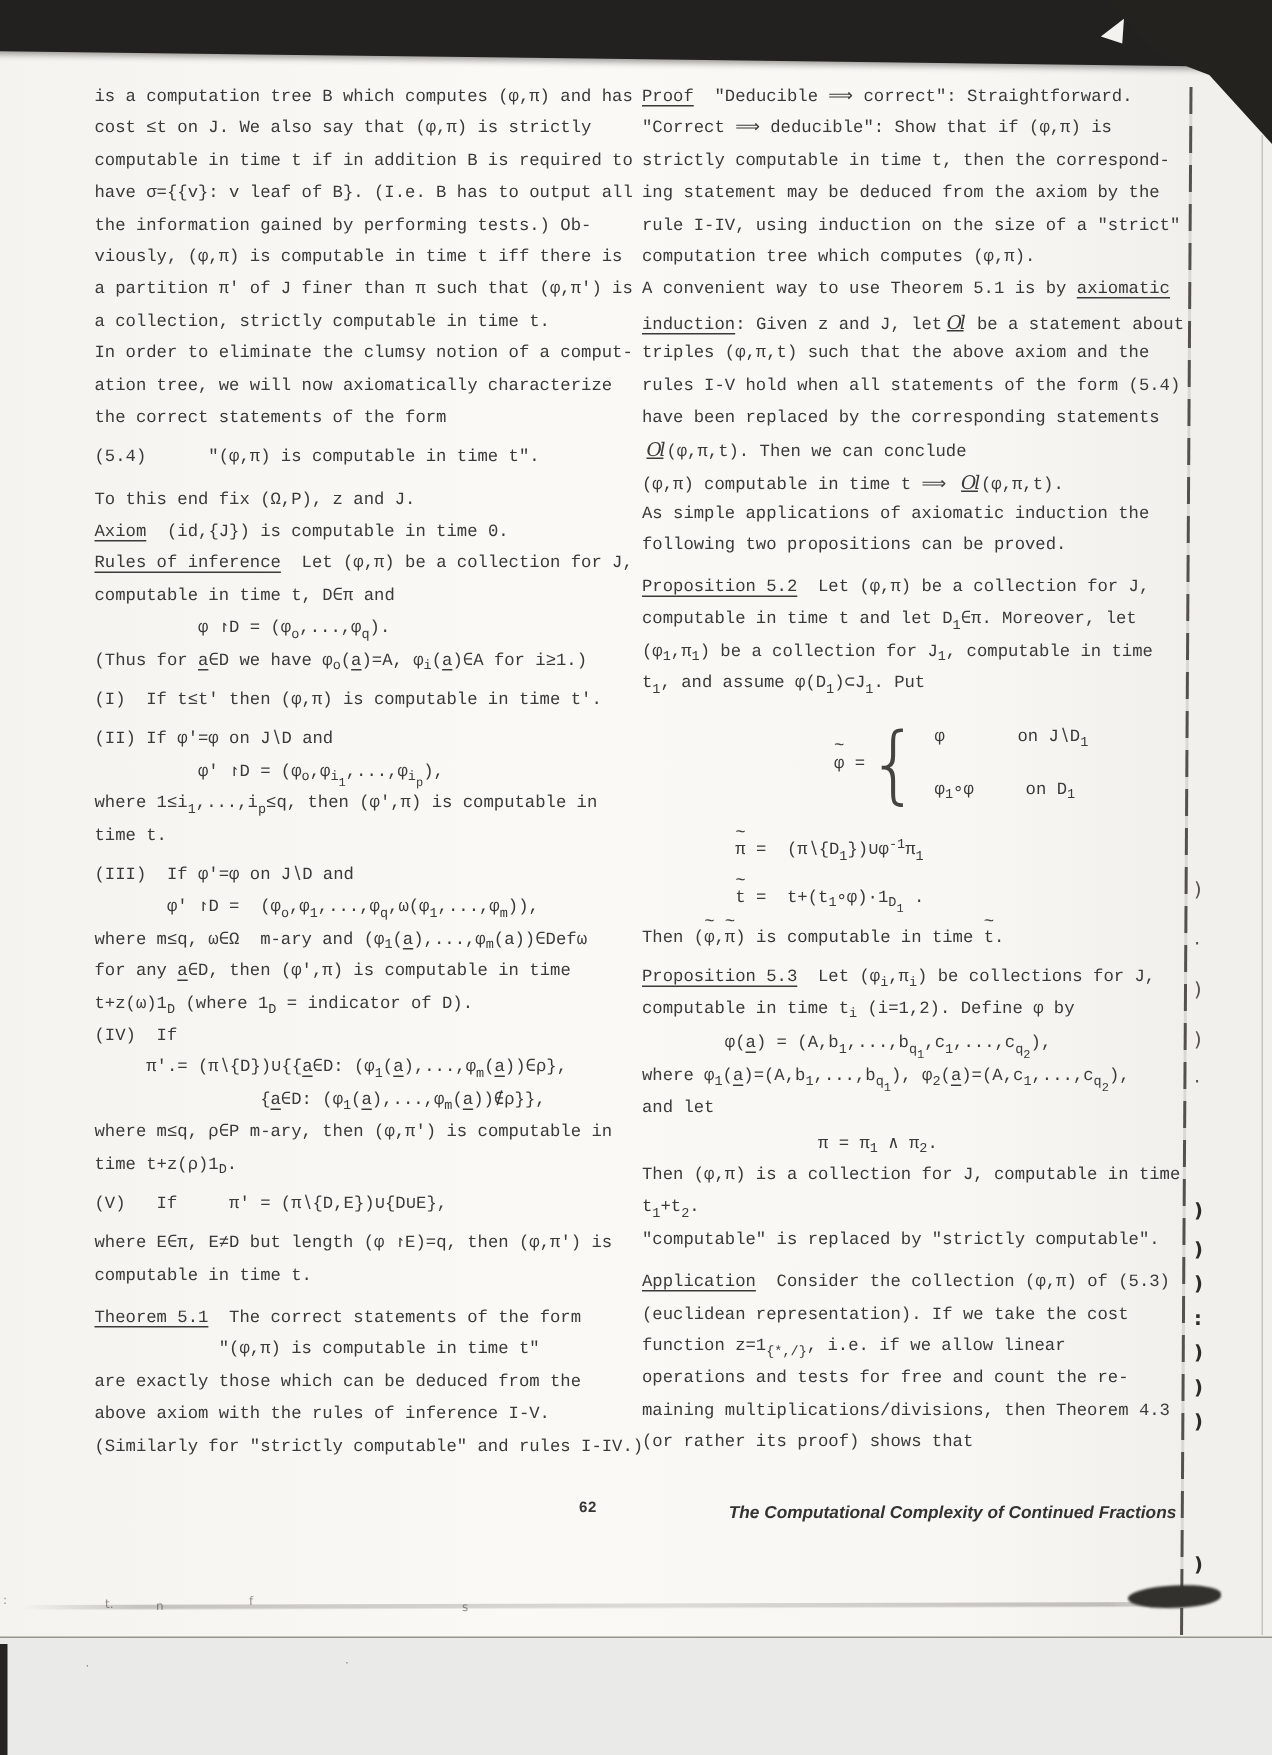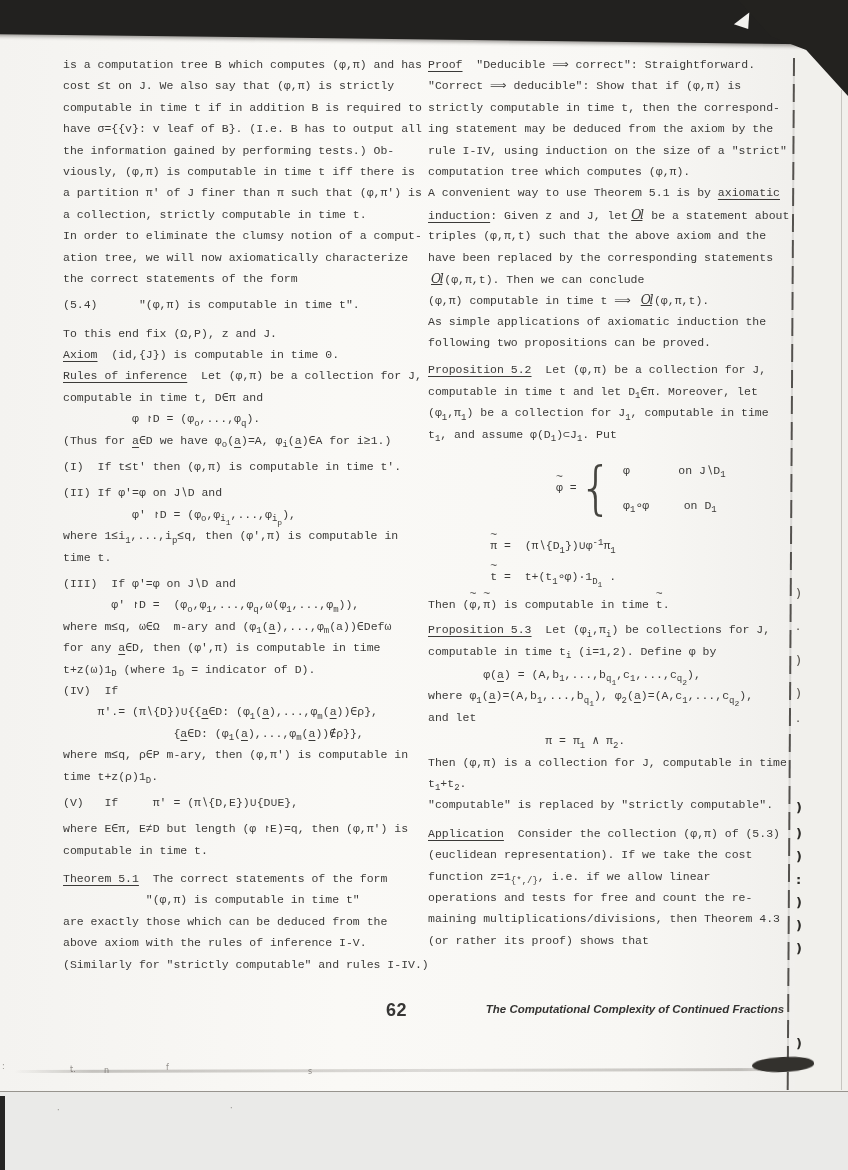--- a/index.html
+++ b/index.html
@@ -18,21 +18,21 @@
   .scr{font-family:"DejaVu Serif",serif;font-style:italic;letter-spacing:-1.5px;padding:0 2px 0 3px;font-size:12.5px;text-decoration:underline;}
   .tl{position:relative;display:inline-block;}
   .tlm{position:absolute;top:-0.55em;left:0;width:100%;text-align:center;line-height:1;font-size:1em;}
   .cases{display:flex;align-items:center;margin-left:128px;height:78px;}
   .cases .lhs{margin-right:2px;}
   .cases .brace{font-family:"DejaVu Sans",sans-serif;font-size:54px;font-weight:100;margin-right:10px;transform:scaleY(1.05);color:#45443f;}
   .cases .rows{display:flex;flex-direction:column;gap:13px;justify-content:center;}
   .cases .rows .ln{height:22px;}
   
   .footer-num{position:absolute;left:386px;top:1000px;font-family:"Liberation Sans",sans-serif;
-    font-weight:bold;font-size:18px;color:#373635;letter-spacing:.5px;}
+    font-weight:bold;font-size:10px;color:#373635;letter-spacing:.5px;}
   .footer-title{position:absolute;left:455px;top:1003px;width:360px;text-align:center;
     font-family:"Liberation Sans",sans-serif;font-style:italic;font-weight:bold;font-size:11.5px;color:#343331;}
   
   .below{position:absolute;left:0;top:1092px;width:848px;height:78px;background:#eaeae8;}
   .bottom-line{position:absolute;left:0;top:1091px;width:848px;height:1px;background:#97948e;}
   .corner-strip{position:absolute;left:0;top:1096px;width:5px;height:74px;background:#262524;}
   .edge-area{position:absolute;left:795px;top:36px;width:53px;height:1056px;background:#f1f0ec;}
   .edge-line{position:absolute;left:793px;top:58px;height:1032px;width:2px;
     background:repeating-linear-gradient(180deg,rgba(45,42,38,.8) 0 18px,rgba(45,42,38,.12) 18px 26px);
     transform:rotate(.35deg);transform-origin:top left;}
@@ -115,20 +115,21 @@
   <div id="col-right" class="col">
       <div class="ln"><span class="u">Proof</span>  "Deducible ⟹ correct": Straightforward.</div>
       <div class="ln">"Correct ⟹ deducible": Show that if (φ,π) is</div>
       <div class="ln">strictly computable in time t, then the correspond-</div>
       <div class="ln">ing statement may be deduced from the axiom by the</div>
       <div class="ln">rule I-IV, using induction on the size of a "strict"</div>
       <div class="ln">computation tree which computes (φ,π).</div>
       <div class="ln">A convenient way to use Theorem 5.1 is by <span class="u">axiomatic</span></div>
       <div class="ln"><span class="u">induction</span>: Given z and J, let<span class="scr">Ol</span> be a statement about</div>
       <div class="ln">triples (φ,π,t) such that the above axiom and the</div>
+      <div class="ln">rules I-V hold when all statements of the form (5.4)</div>
       <div class="ln">have been replaced by the corresponding statements</div>
       <div class="ln"><span class="scr">Ol</span>(φ,π,t). Then we can conclude</div>
       <div class="ln">(φ,π) computable in time t ⟹ <span class="scr">Ol</span>(φ,π,t).</div>
       <div class="ln">As simple applications of axiomatic induction the</div>
       <div class="ln">following two propositions can be proved.</div>
       <div class="gap" style="height: 6px;"></div>
       <div class="ln"><span class="u">Proposition 5.2</span>  Let (φ,π) be a collection for J,</div>
       <div class="ln">computable in time t and let D<span class="sb">1</span>∈π. Moreover, let</div>
       <div class="ln">(φ<span class="sb">1</span>,π<span class="sb">1</span>) be a collection for J<span class="sb">1</span>, computable in time</div>
       <div class="ln">t<span class="sb">1</span>, and assume φ(D<span class="sb">1</span>)⊂J<span class="sb">1</span>. Put</div>

